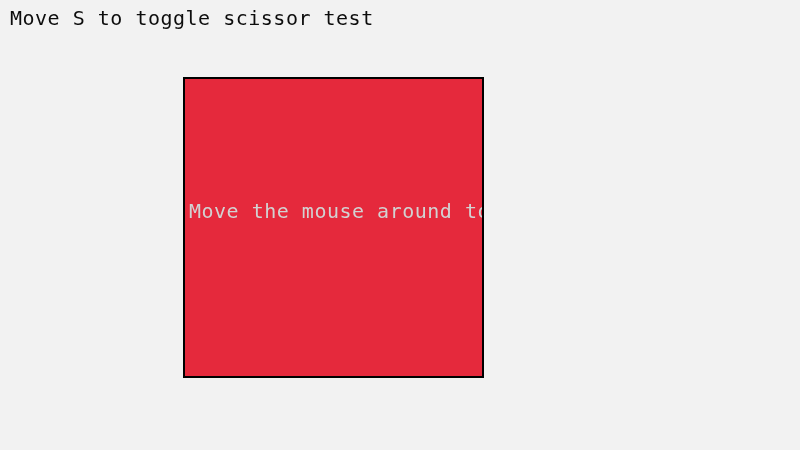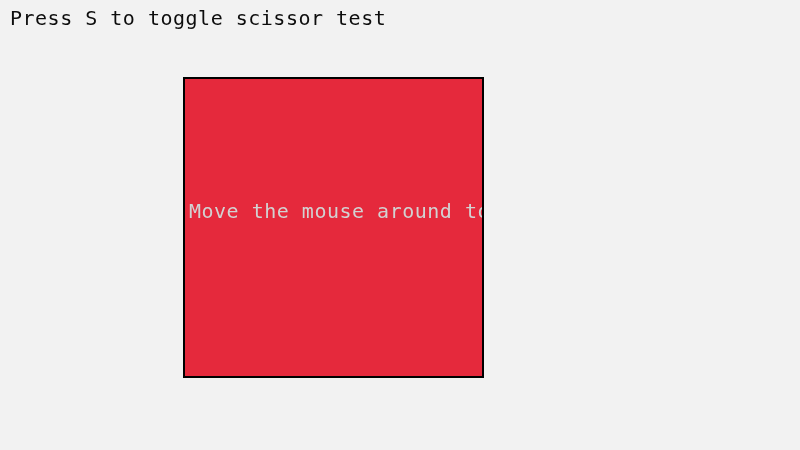--- a/index.html
+++ b/index.html
@@ -65,19 +65,19 @@
     white-space: pre;
     -webkit-font-smoothing: none;
     font-smooth: never;
   }
 </style>
 </head>
 <body>
 
 <div id="app">
 
-  <div class="hint-text">Press S to toggle scissor test</div>
+  <div class="hint-text">Move S to toggle scissor test</div>
 
   <div class="scissor-box">
     <div class="scissor-text">Move the mouse around to reveal the hidden area</div>
   </div>
 
 </div>
 
 </body></html>

